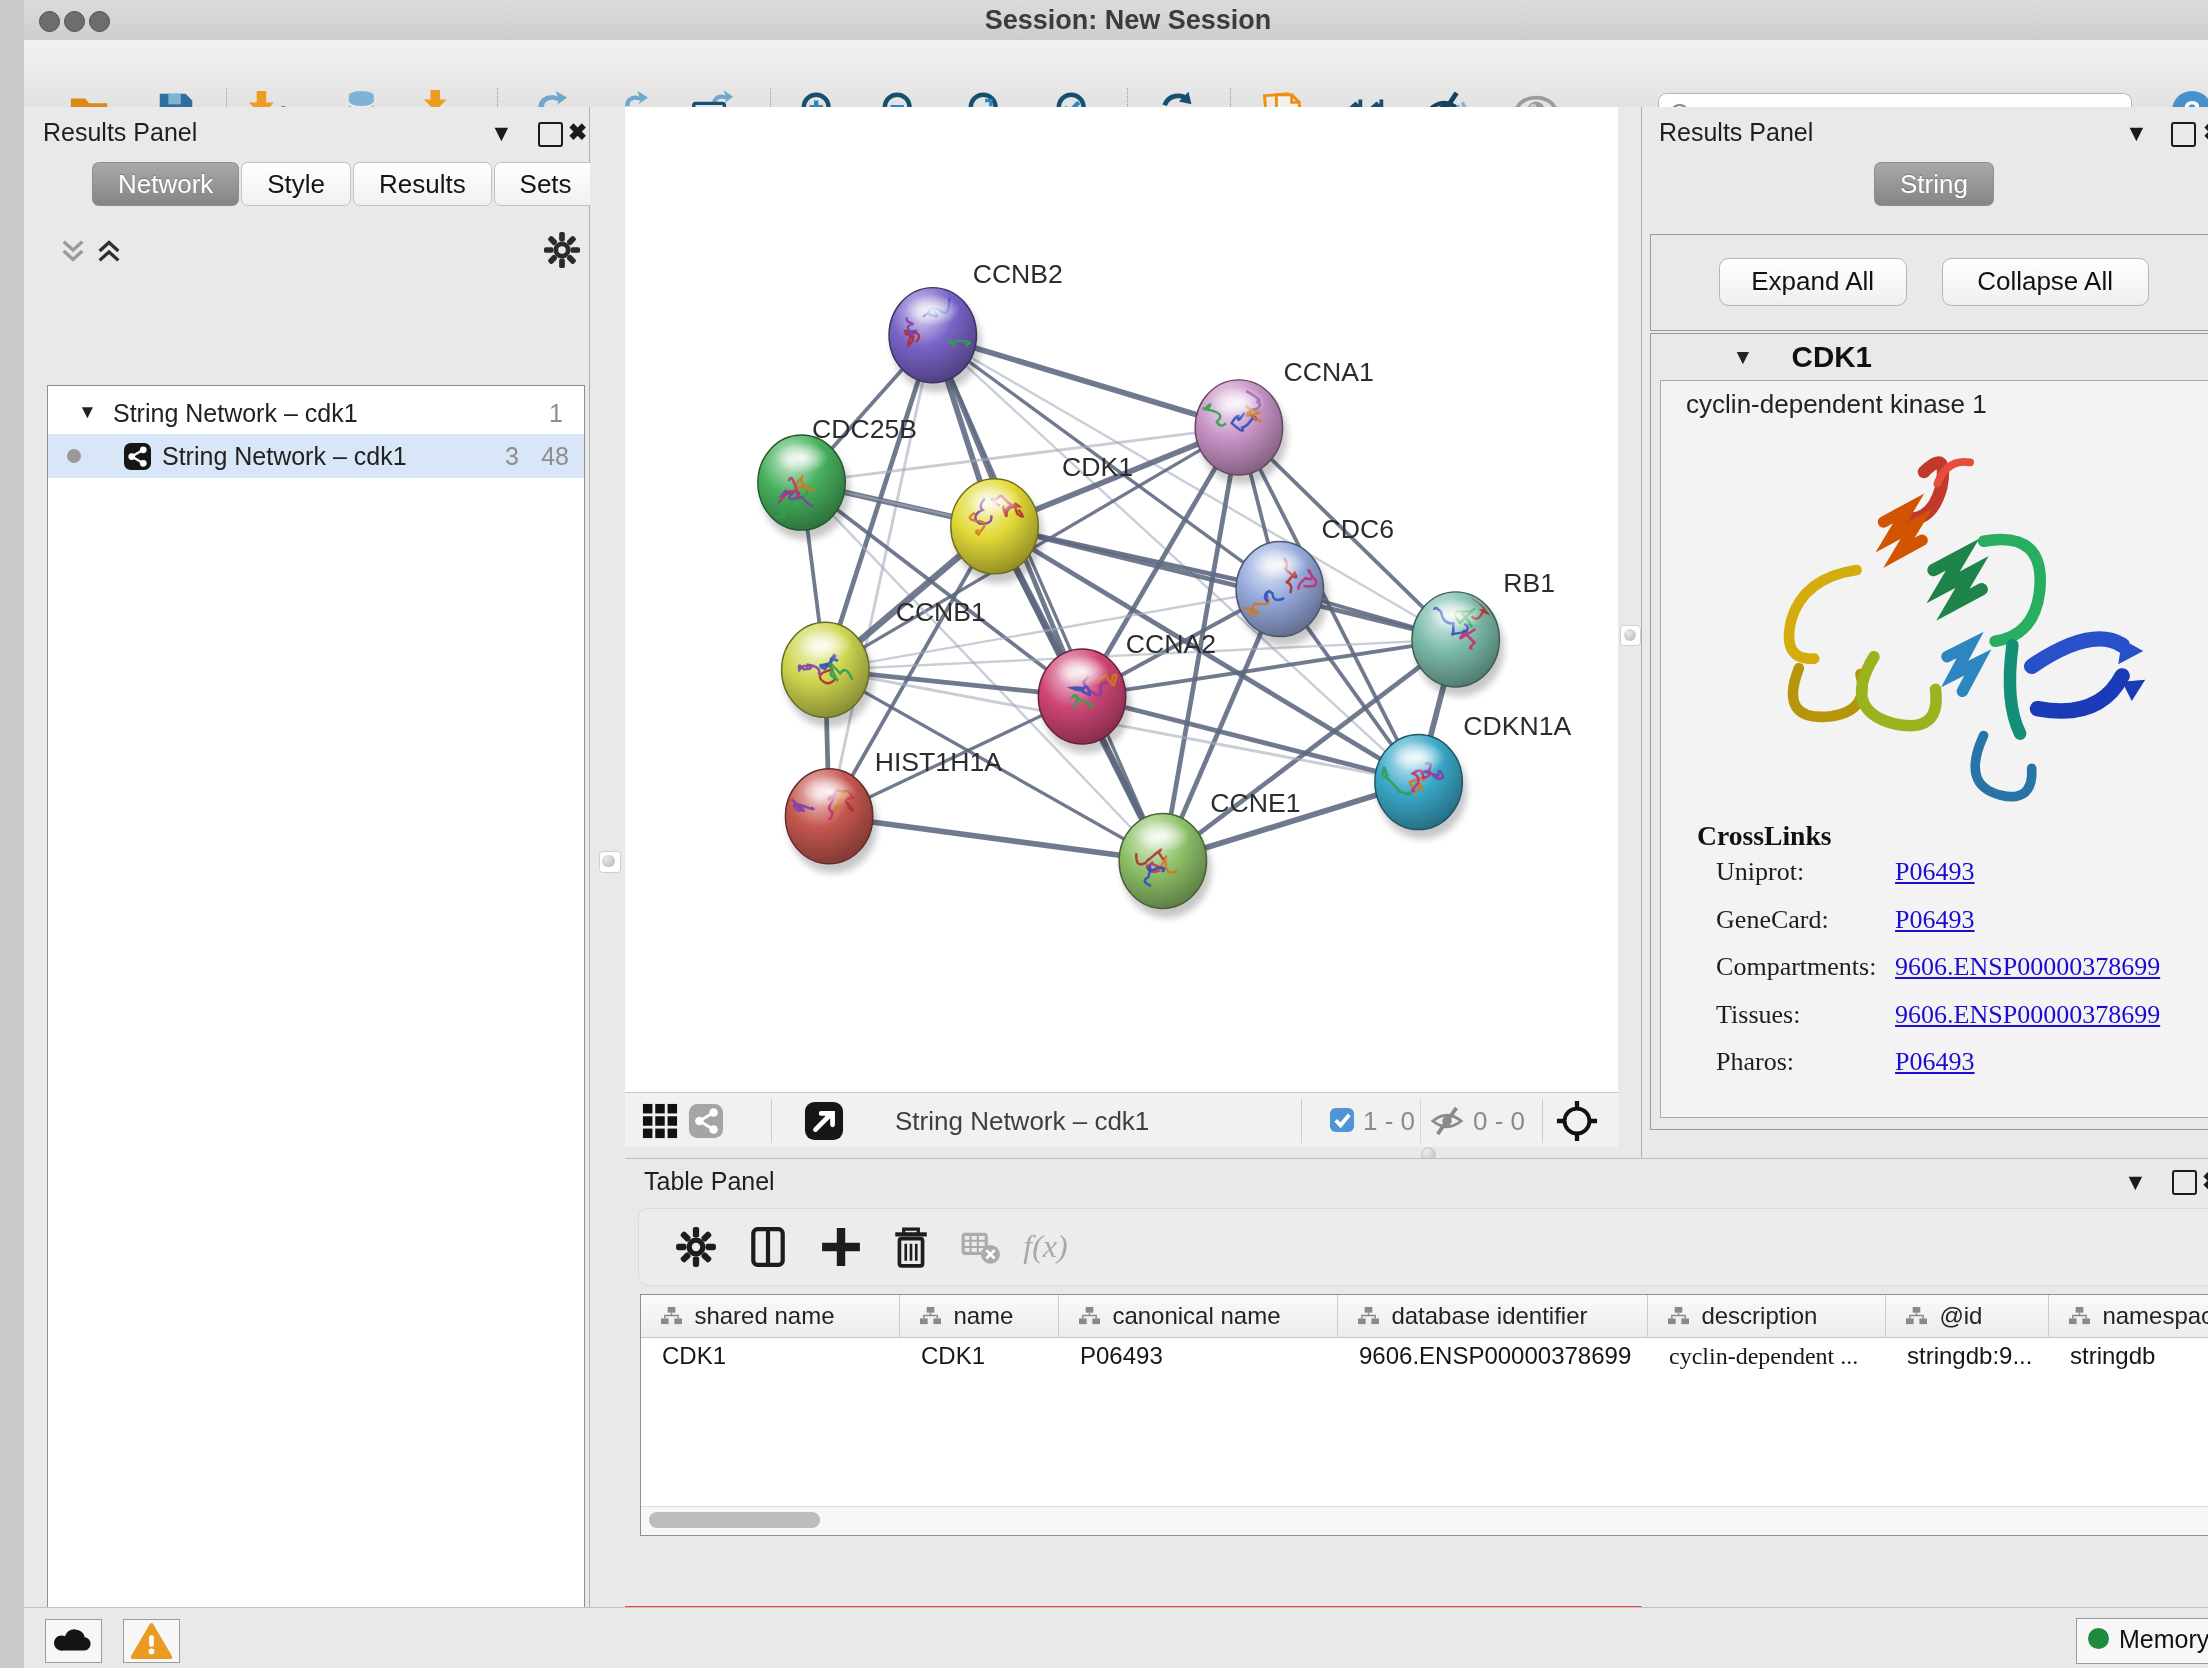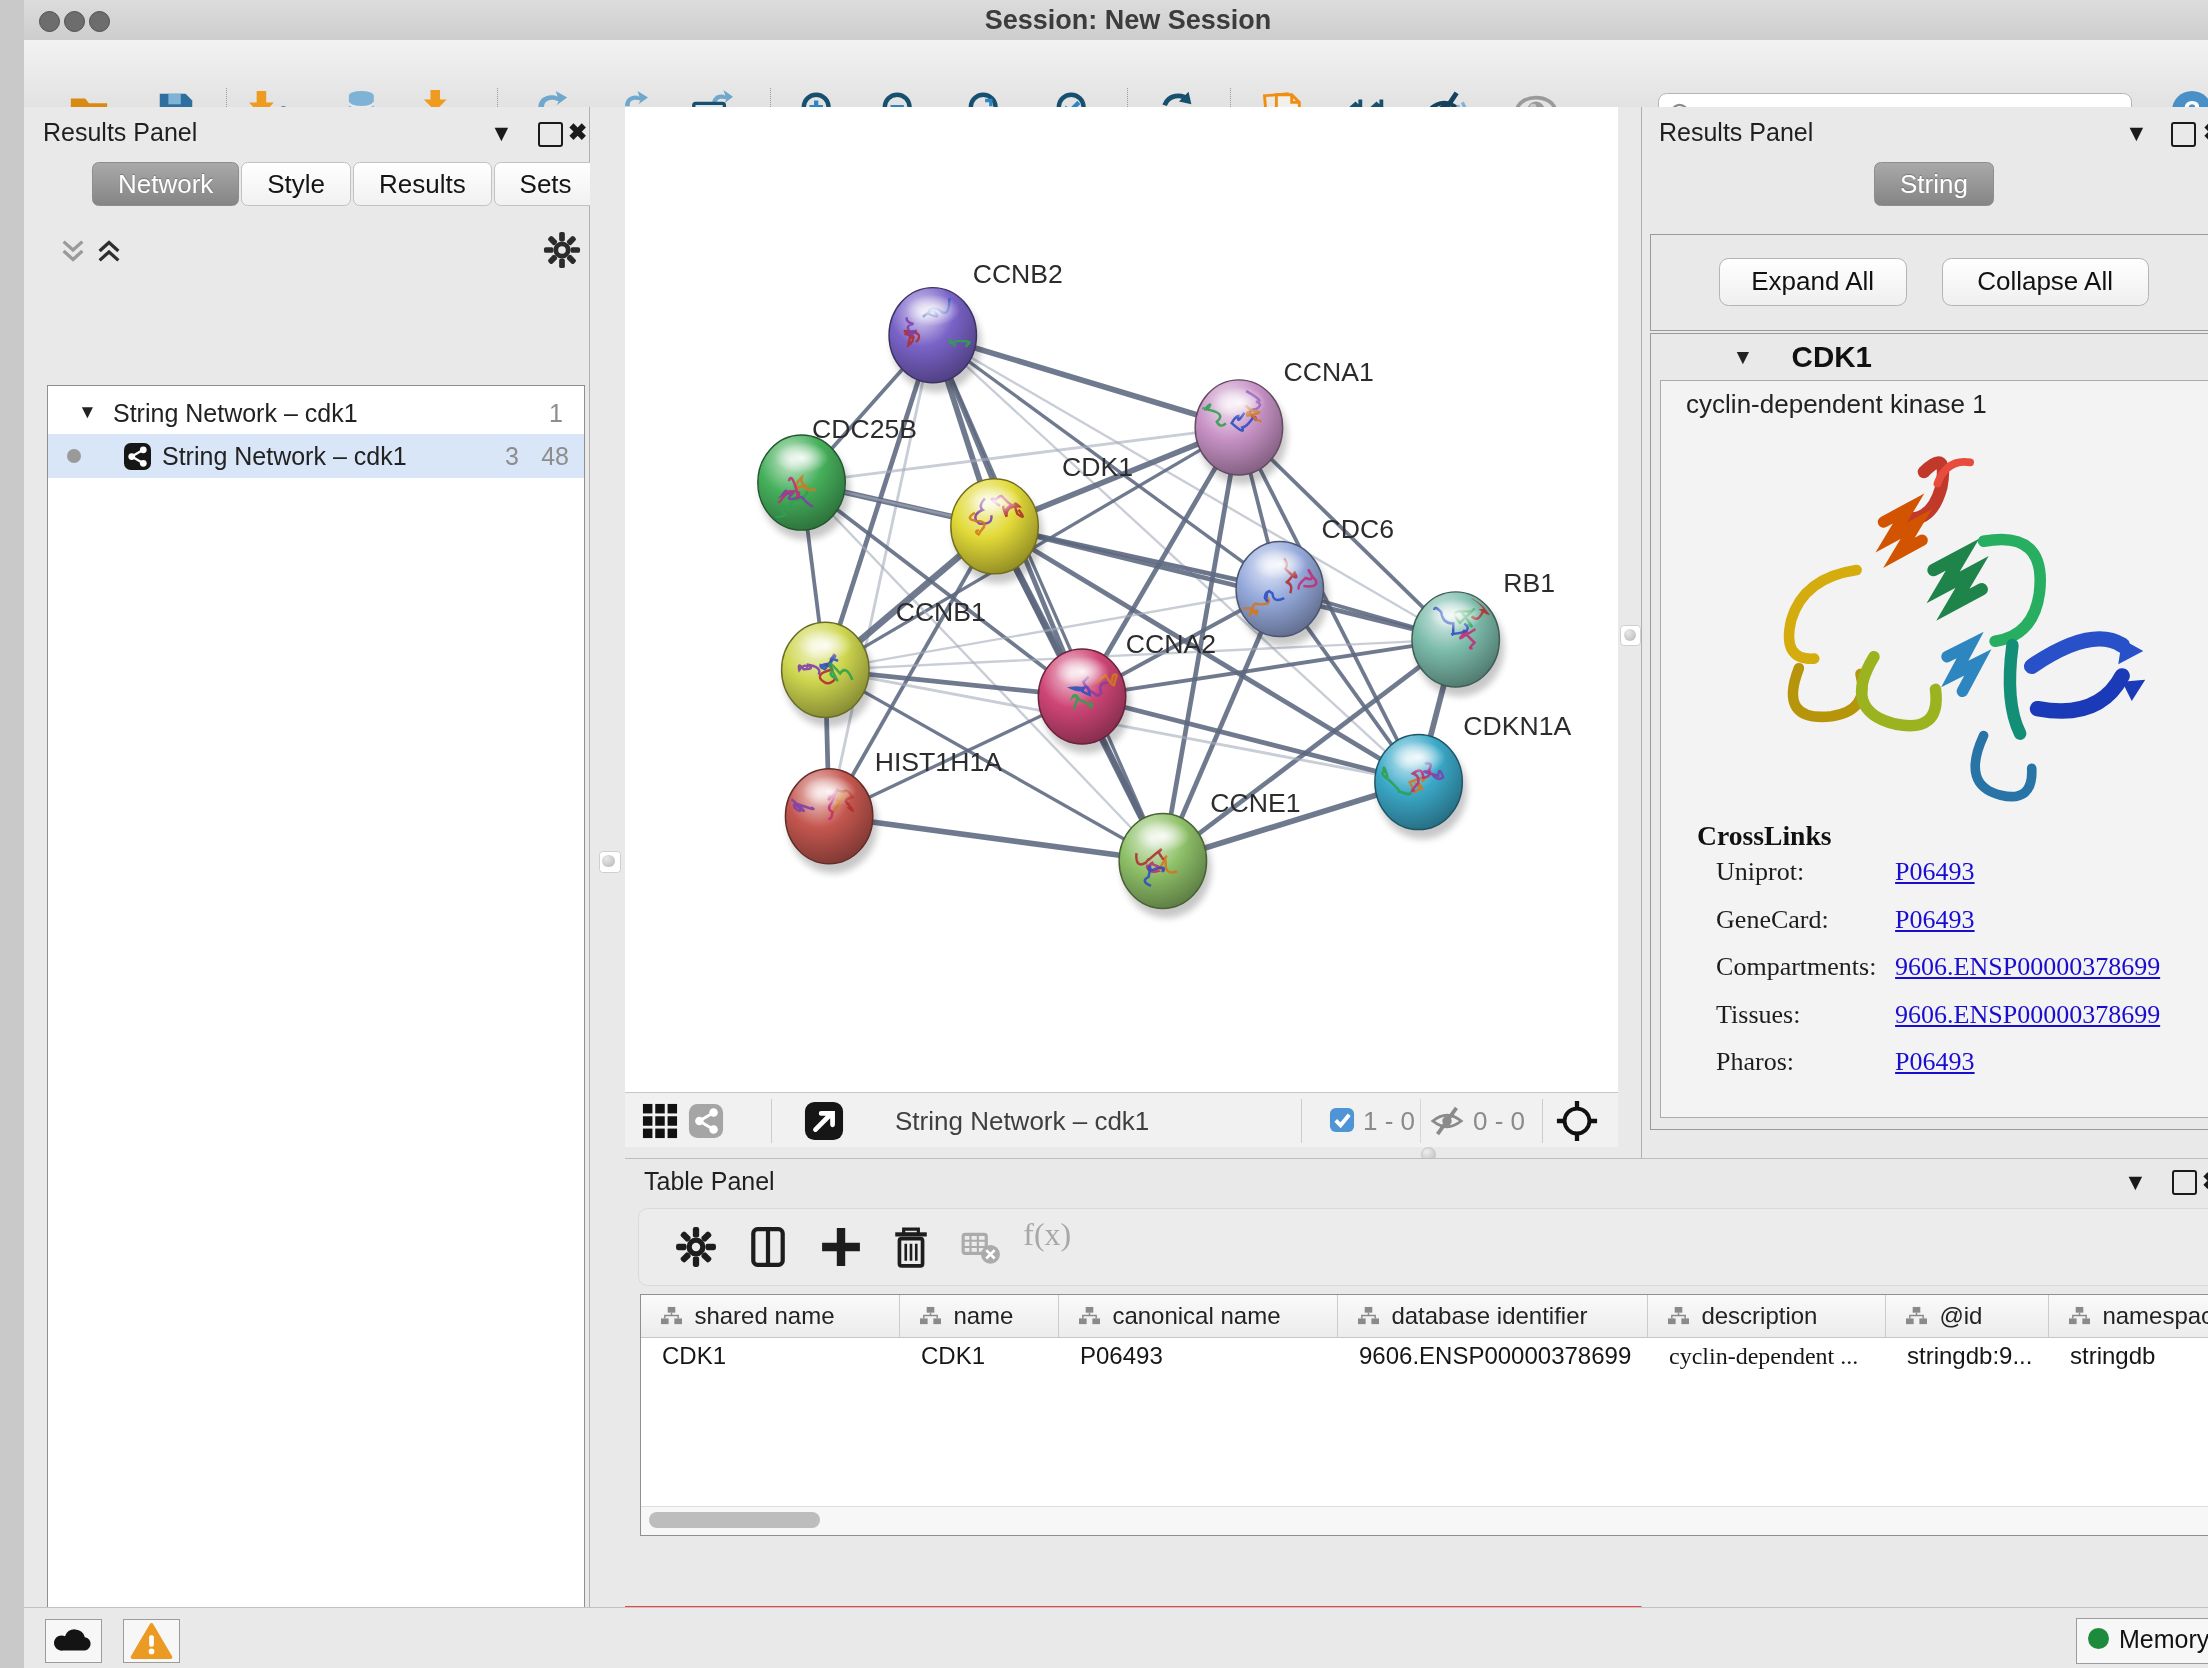--- a/index.html
+++ b/index.html
@@ -64,21 +64,21 @@
   .xl-title{position:absolute;font-size:27.6px;font-weight:bold;color:#111;}
   .xlrow{position:absolute;left:0;width:100%;height:48px;font-size:26px;}
   .xlrow .lab{position:absolute;left:55px;color:#1d1d1d;}
   .xlrow .val{position:absolute;left:234px;color:#1a0dd0;text-decoration:underline;}
   
   .table-panel{left:601px;top:1158px;width:1607px;height:447px;background:#e9e9e9;border-top:1px solid #bdbdbd;}
   .ttoolbar{position:absolute;left:13.3px;top:49px;width:1583px;height:76px;background:#ececec;
             border:1px solid #dadada;border-radius:9.5px;}
   .tti{position:absolute;top:17px;width:42px;height:42px;}
   .tti svg{width:42px;height:42px;display:block;}
-  .fx{position:absolute;top:7px;font-family:"Liberation Serif",serif;
+  .fx{position:absolute;top:19px;font-family:"Liberation Serif",serif;font-style:italic;
       font-size:32px;color:#a8a8a8;}
   .datatable{position:absolute;left:15px;top:135px;width:1588px;height:240px;background:#fff;
              border:1.9px solid #8f8f8f;overflow:hidden;}
   .thead{position:absolute;left:0;top:0;height:42px;display:flex;
          background:linear-gradient(#fafafa,#ececec);border-bottom:1px solid #c6c6c6;}
   .th{height:42px;line-height:42px;font-size:24px;color:#222;border-right:1px solid #cccccc;
       display:flex;align-items:center;box-sizing:border-box;padding-left:19px;gap:11.4px;white-space:nowrap;overflow:hidden;}
   .th svg{flex:0 0 auto;}
   .trow{position:absolute;left:0;top:42px;height:38px;display:flex;}
   .td{height:38px;line-height:38px;font-size:24px;color:#161616;box-sizing:border-box;

